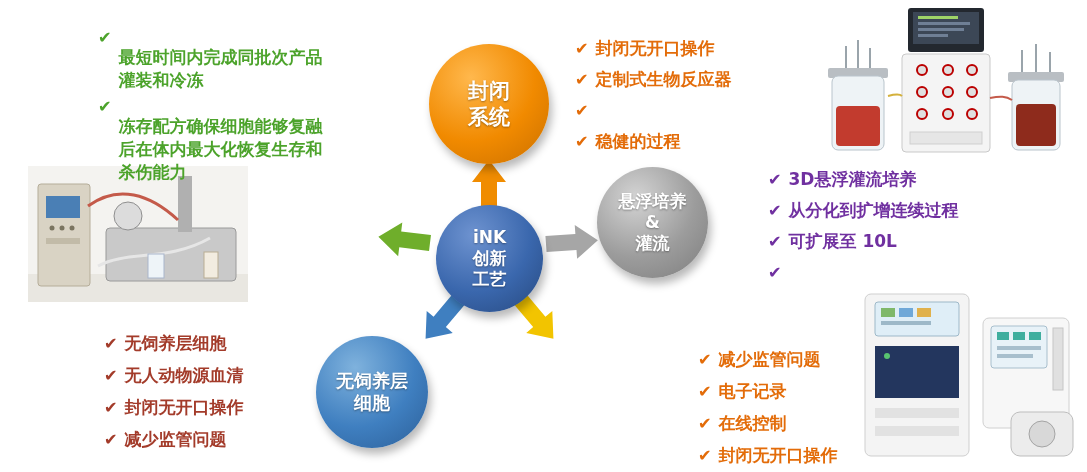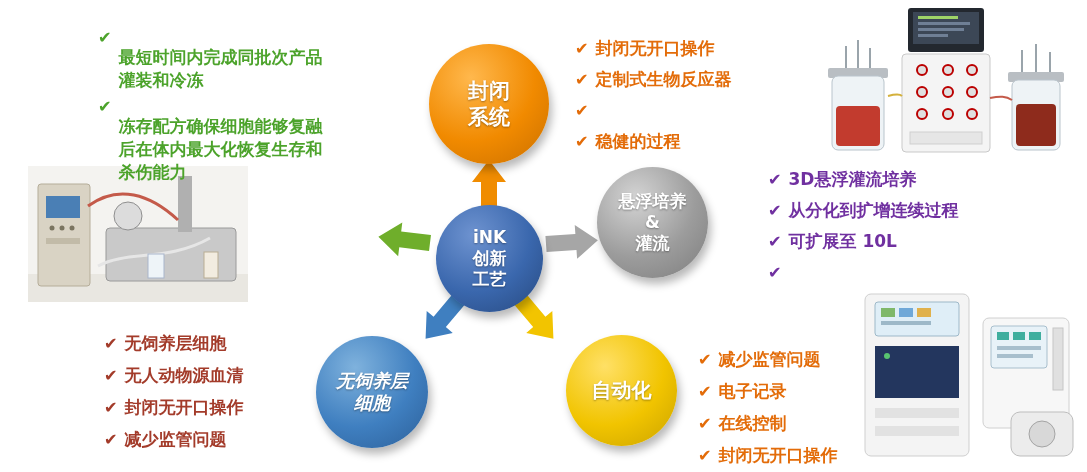--- a/index.html
+++ b/index.html
@@ -40,21 +40,20 @@
     background:radial-gradient(circle at 35% 28%, #d4d4d4 0%, #9c9c9c 55%, #7d7d7d 100%);
     text-align:center;
   }
   .node-auto {
     left:566px; top:335px; width:111px; height:111px; font-size:20px;
     background:radial-gradient(circle at 35% 28%, #ffe066 0%, #f1c400 55%, #c9a200 100%);
   }
   .node-feeder {
     left:316px; top:336px; width:112px; height:112px; font-size:18px;
     background:radial-gradient(circle at 35% 28%, #7fb2dd 0%, #3f7fc0 55%, #2c5f98 100%);
-    font-style:italic;
   }
   .node-fill {
     left:253px; top:158px; width:114px; height:114px; font-size:19px;
     background:radial-gradient(circle at 35% 28%, #a8d55e 0%, #6fae2b 55%, #55881f 100%);
   }
   .node-hub {
     left:436px; top:205px; width:107px; height:107px; font-size:17px; z-index:4;
     background:radial-gradient(circle at 35% 28%, #6e93d0 0%, #3a67ad 55%, #27497f 100%);
   }
 
@@ -178,23 +177,20 @@
     <span>封闭</span>
     <span>系统</span>
   </div>
 
   <div class="node node-susp">
     <span>悬浮培养</span>
     <span>&amp;</span>
     <span>灌流</span>
   </div>
 
-  <div class="node node-auto">
-    <span>自动化</span>
-  </div>
 
   <div class="node node-feeder">
     <span>无饲养层</span>
     <span>细胞</span>
   </div>
 
 
   <div class="node node-hub">
     <span>iNK</span>
     <span>创新</span>

